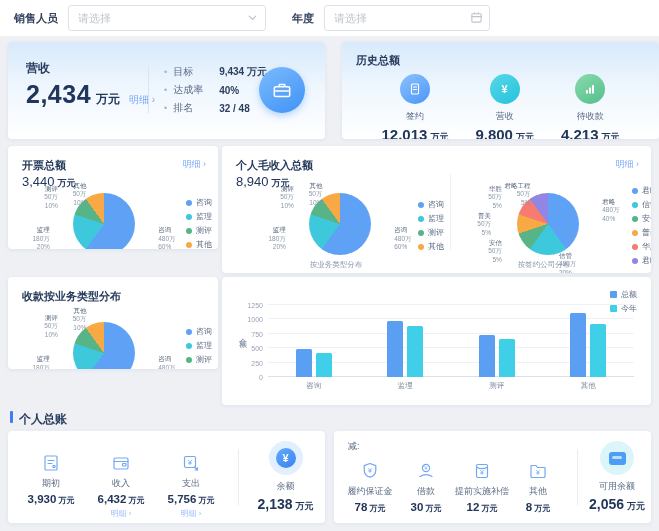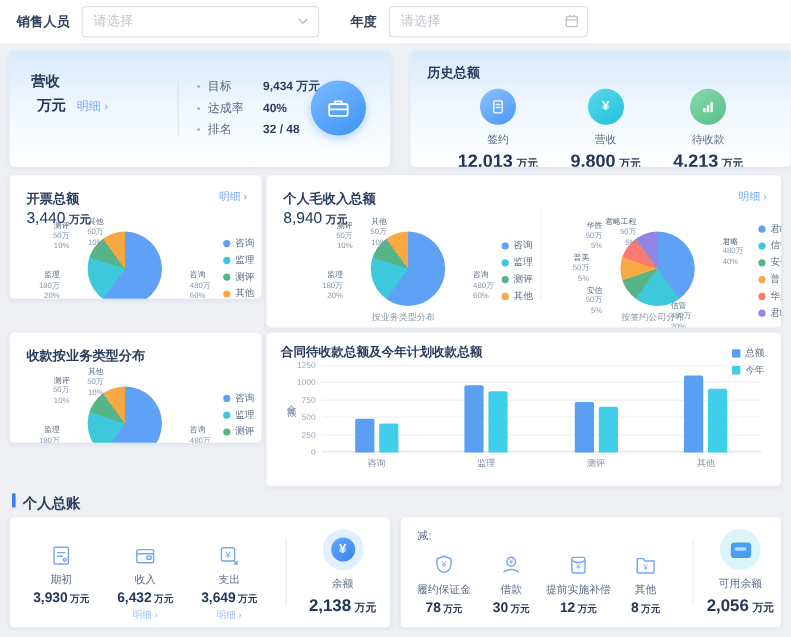--- a/index.html
+++ b/index.html
@@ -138,20 +138,21 @@
       <svg class="tb-ico" viewBox="0 0 14 14" fill="none" stroke="currentColor" stroke-width="1.2" stroke-linecap="round">
           <rect x="2" y="3" width="10" height="9" rx="1"></rect>
           <path d="M2 6 h10 M5 3 V1.8 M9 3 V1.8"></path>
         </svg>
     </div>
   </div>
 
   <div id="card-revenue" class="card grad">
     <div class="rc-title">营收</div>
     <div class="rc-valrow">
+      <span class="rc-value">2,434</span>
       <span class="rc-unit">万元</span>
       <span class="rc-link">明细 ›</span>
     </div>
     <div class="rc-divider"></div>
     <div class="rc-stats">
       <div class="rc-row">
         <span class="rc-bullet">•</span>
         <span class="rc-slabel">目标</span>
         <span class="rc-sval">9,434 万元</span>
       </div>
@@ -419,21 +420,20 @@
           <span>测评</span>
         </div>
         <div class="legend-row">
           <span class="dot" style="background: rgb(248, 169, 67);"></span>
           <span>其他</span>
         </div>
       </div>
   </div>
 
   <div id="card-bar" class="card">
-    <div class="bar-title">合同待收款总额及今年计划收款总额</div>
     <div class="legend bar-legend">
         <div class="legend-row">
           <span class="sq" style="background: rgb(91, 159, 242);"></span>
           <span>总额</span>
         </div>
         <div class="legend-row">
           <span class="sq" style="background: rgb(63, 207, 232);"></span>
           <span>今年</span>
         </div>
       </div>
@@ -518,21 +518,21 @@
       <div class="lg-item">
         <div class="lg-icon">
           <svg width="20" height="20" viewBox="0 0 20 20" fill="none" stroke="#74a8f3" stroke-width="1.2" stroke-linecap="round">
               <rect x="3.5" y="3.5" width="11" height="11" rx="1.5"></rect>
               <text x="9" y="12" font-size="8" fill="#74a8f3" stroke="none" text-anchor="middle" font-family="Liberation Sans, sans-serif">¥</text>
               <path d="M13.5 14 l3 3 M16.5 14.6 v2.4 h-2.4"></path>
             </svg>
         </div>
         <div class="lg-label">支出</div>
         <div class="lg-valrow">
-            <span class="lg-value">3,649</span>
+            <span class="lg-value">5,756</span>
             <span class="lg-unit">万元</span>
           </div>
         <div class="lg-link">明细 ›</div>
       </div>
     </div>
     <div class="v-divider" style="left:230px;top:18px;height:56px;background:#e8edf4;"></div>
     <div class="big-balance" style="left:238px;width:79px;">
       <div class="bb-circle bb-blue">
           <div class="bb-inner">¥</div>
         </div>

